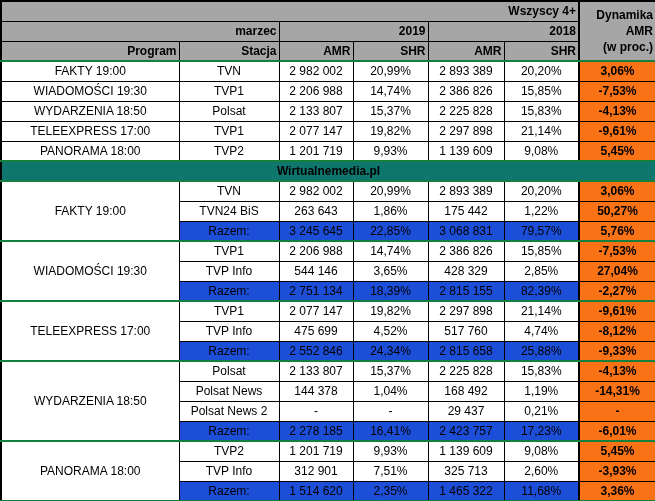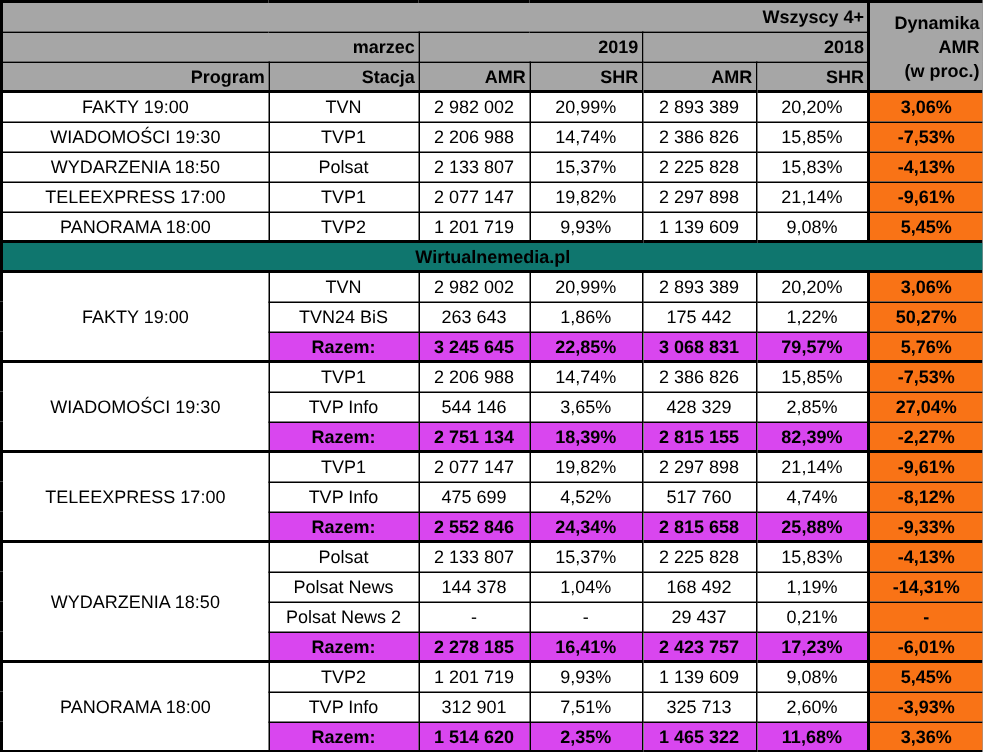--- a/index.html
+++ b/index.html
@@ -19,22 +19,22 @@
     vertical-align: middle;
     font-size: 12px;
     color: #000;
     padding: 0 2px;
     overflow: hidden;
     white-space: nowrap;
   }
   th { background: #a6a6a6; font-weight: bold; text-align: right; }
   .dyn { border-left: 2px solid #000; background: #f97316; font-weight: bold; }
   th.dyn { background: #a6a6a6; }
-  .tot { background: #d946ef; font-weight: bold; }
-  .end { border-bottom: 2px solid #000000; }
+  .tot { background: #1d4ed8; font-weight: normal; }
+  .end { border-bottom: 2px solid #15803d; }
   .src { font-weight: bold; background: #0f766e; }
   .prog { background: #fff; }
   .dynhdr div { line-height: 16px; }
 </style>
 </head>
 <body>
 
 <div class="wrap">
 <table>
   <colgroup>

